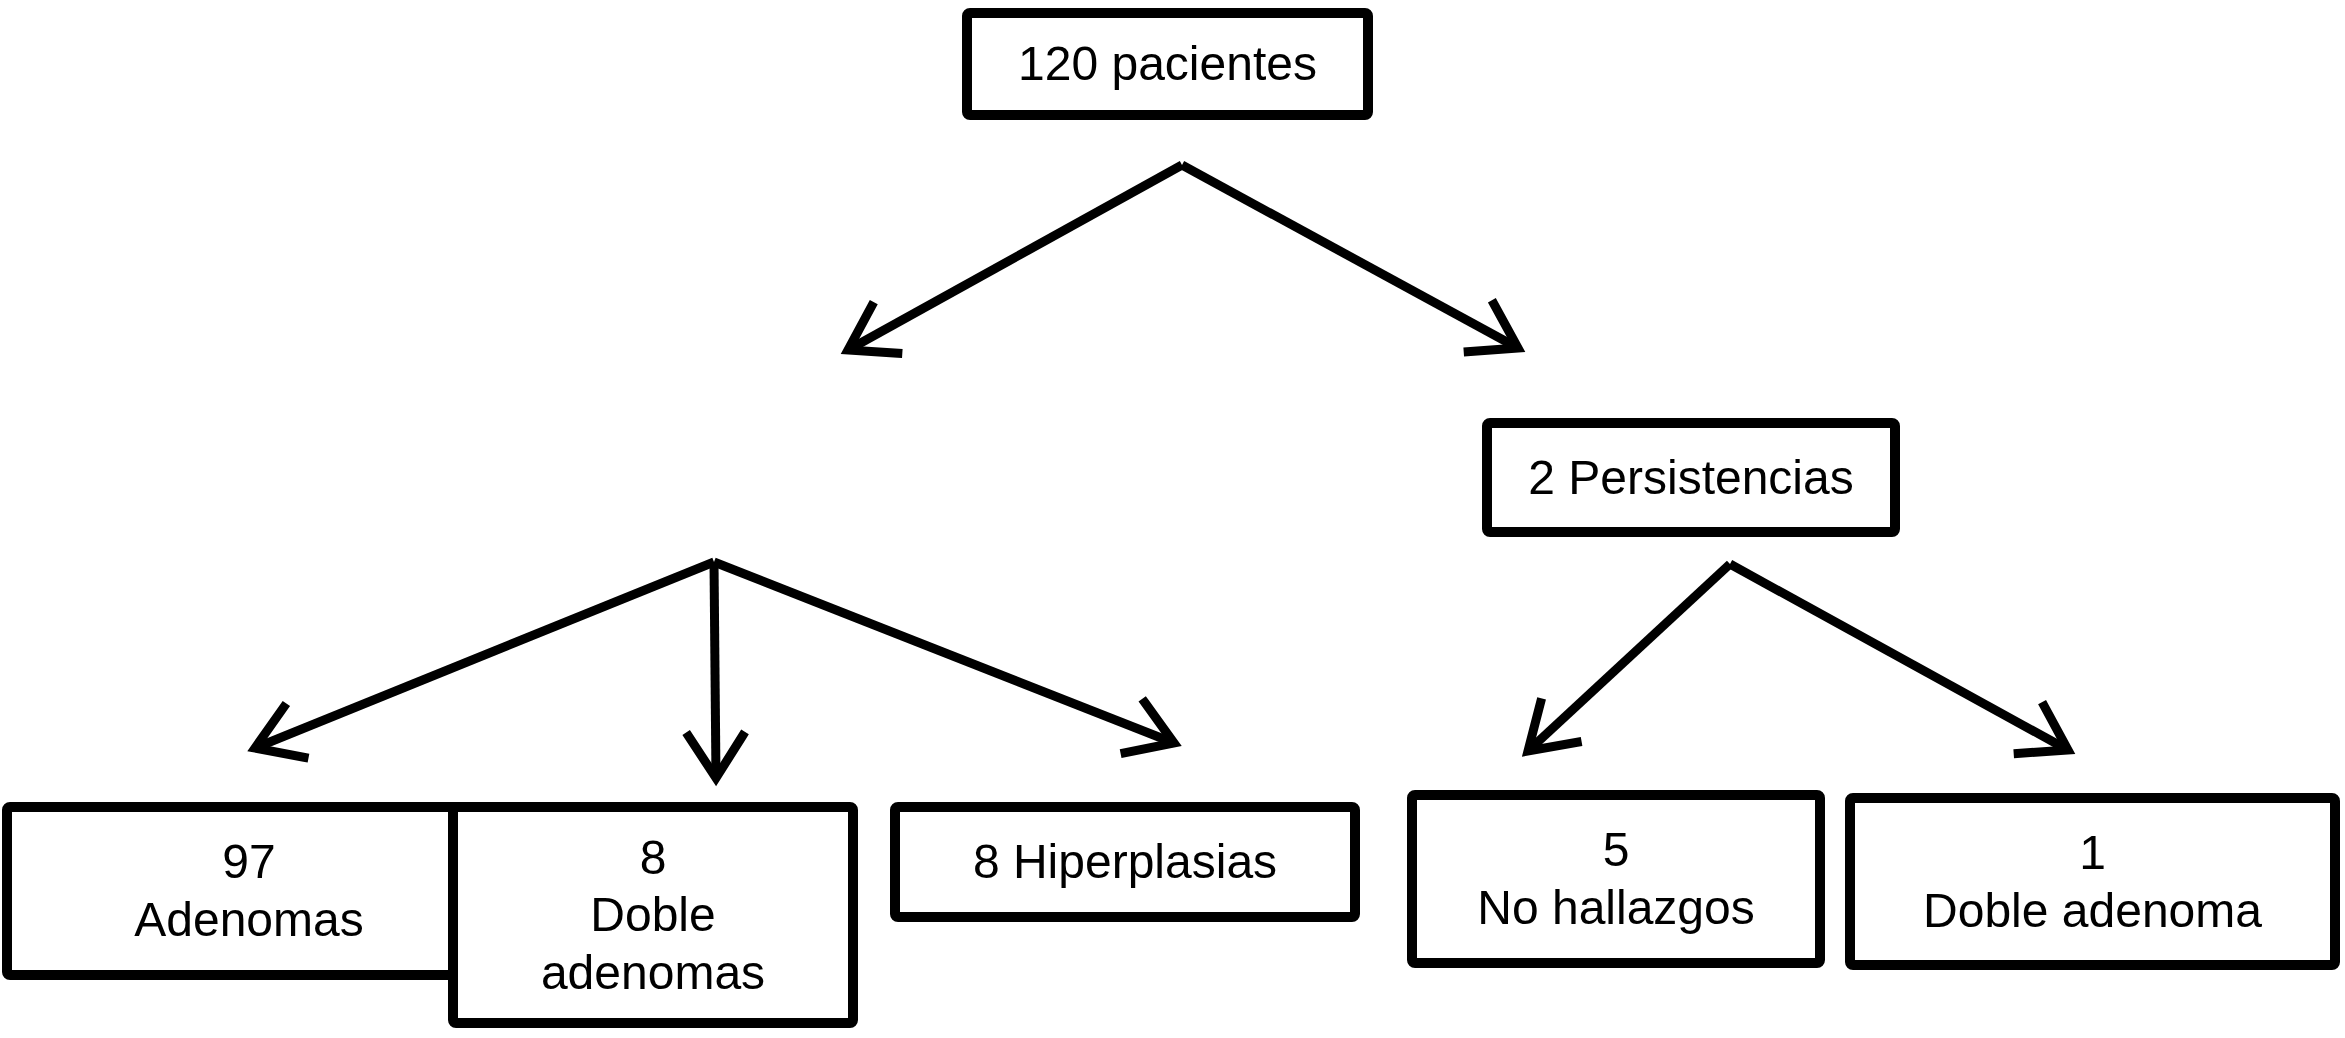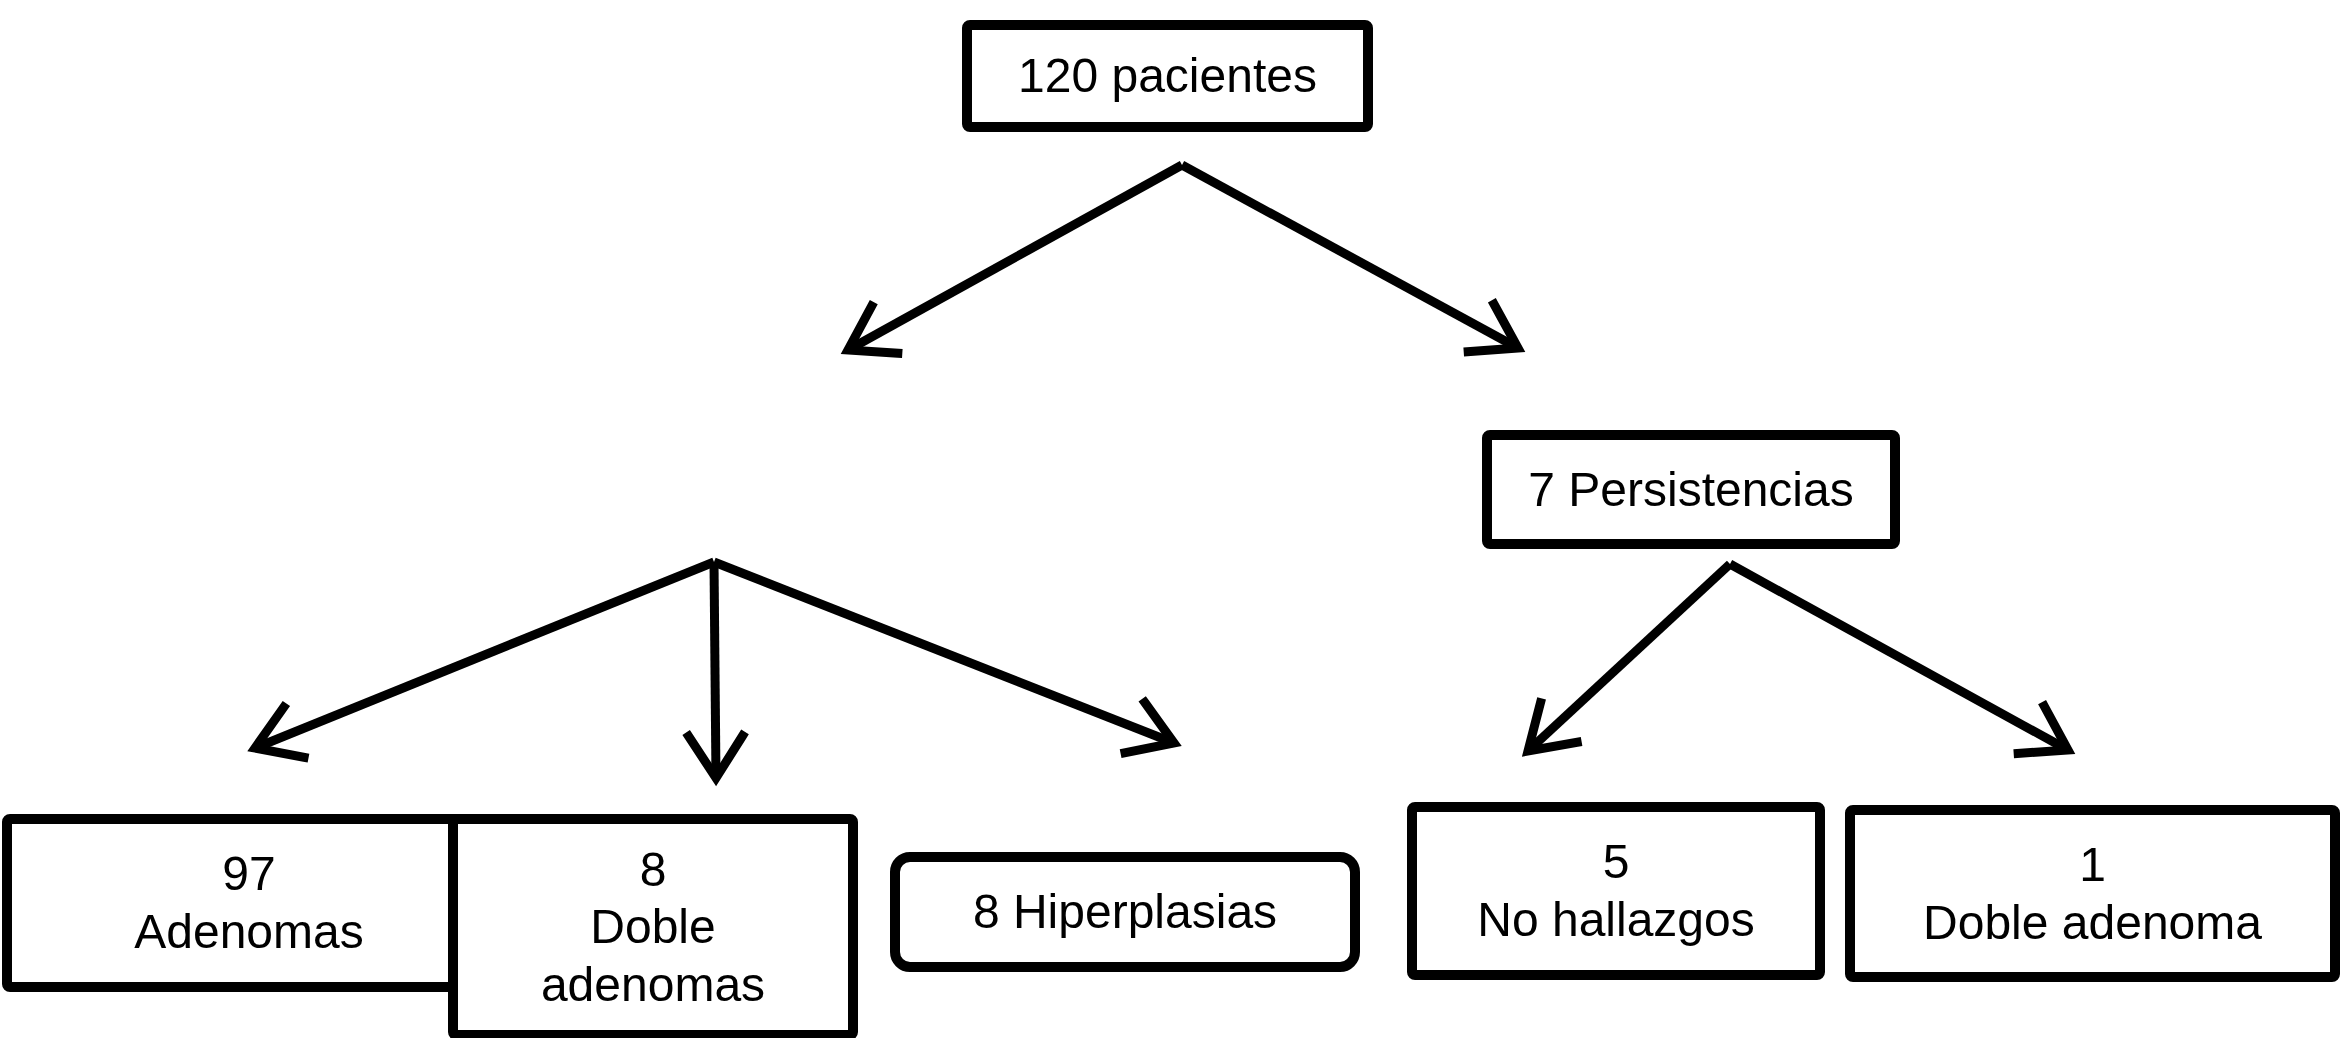--- a/index.html
+++ b/index.html
@@ -28,31 +28,30 @@
     border: 10px solid #000000;
     border-radius: 8px;
     background: #ffffff;
     display: flex;
     align-items: center;
     justify-content: center;
     text-align: center;
     color: #000000;
     font-size: 48px;
     line-height: 1.2;
-    margin-top: 12px;
   }
   .node span {
     white-space: pre-line;
   }
   #node-pacientes     { left:  962px; top:   8px; width: 411px; height: 112px; }
   #node-curaciones    { left:  482px; top: 420px; width: 458px; height: 117px; }
   #node-persistencias { left: 1482px; top: 418px; width: 418px; height: 119px; }
   #node-adenomas      { left:    2px; top: 802px; width: 494px; height: 178px; }
   #node-doble-adenomas{ left:  448px; top: 802px; width: 410px; height: 226px; }
-  #node-hiperplasias  { left:  890px; top: 840px; width: 470px; height: 120px; border-radius: 20px; }
+  #node-hiperplasias  { left:  890px; top: 802px; width: 470px; height: 120px; }
   #node-no-hallazgos  { left: 1407px; top: 790px; width: 418px; height: 178px; }
   #node-doble-adenoma { left: 1845px; top: 793px; width: 495px; height: 177px; }
 </style>
 </head>
 <body>
 
 <div class="canvas">
 
   <svg class="arrows" viewBox="0 0 2345 1038" xmlns="http://www.w3.org/2000/svg">
     <defs>
@@ -68,21 +67,21 @@
     <line x1="1730" y1="564" x2="1528" y2="751" stroke="#000000" stroke-width="9" marker-end="url(#arrowhead)"></line>
     <line x1="1730" y1="564" x2="2068" y2="750" stroke="#000000" stroke-width="9" marker-end="url(#arrowhead)"></line>
   </svg>
 
   <div class="node" id="node-pacientes">
     <span>120 pacientes</span>
   </div>
 
 
   <div class="node" id="node-persistencias">
-    <span>7 Persistencias</span>
+    <span>2 Persistencias</span>
   </div>
 
   <div class="node" id="node-adenomas">
     <span>97
 Adenomas</span>
   </div>
 
   <div class="node" id="node-doble-adenomas">
     <span>8
 Doble

